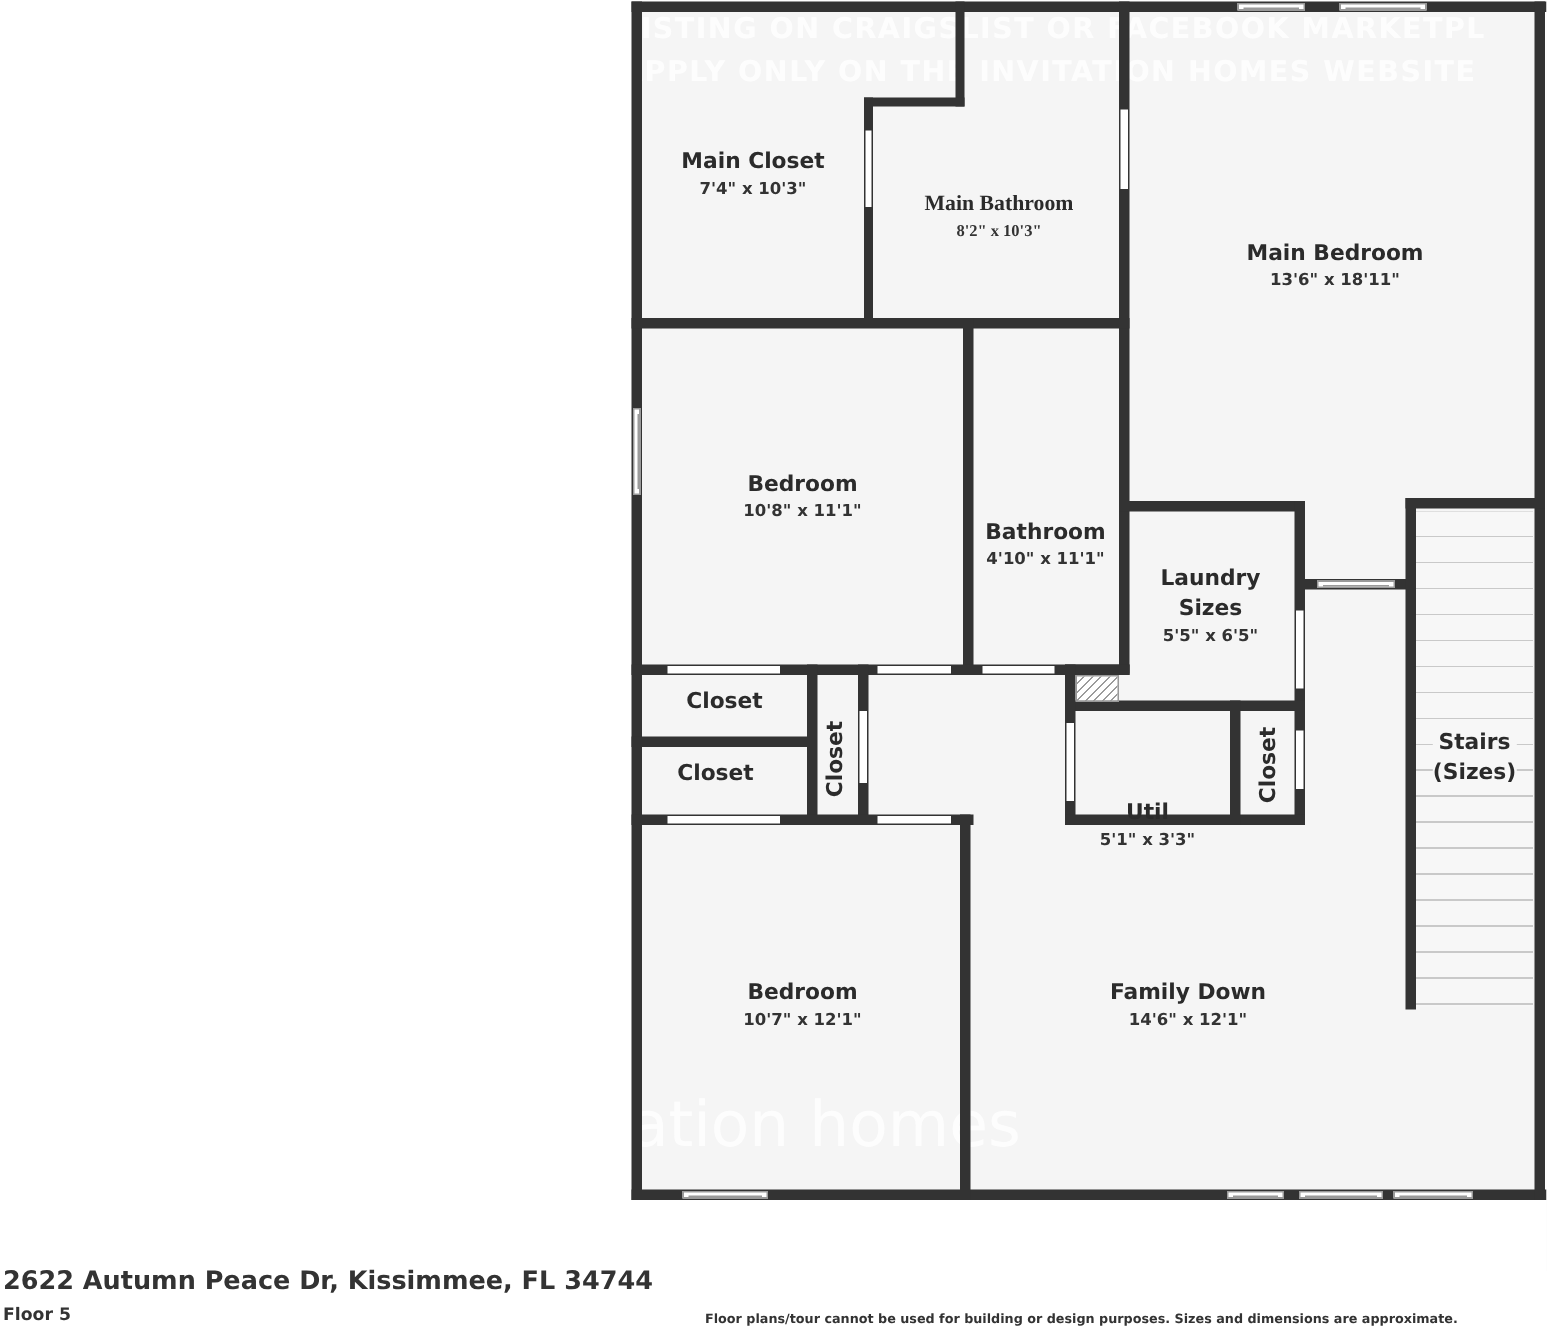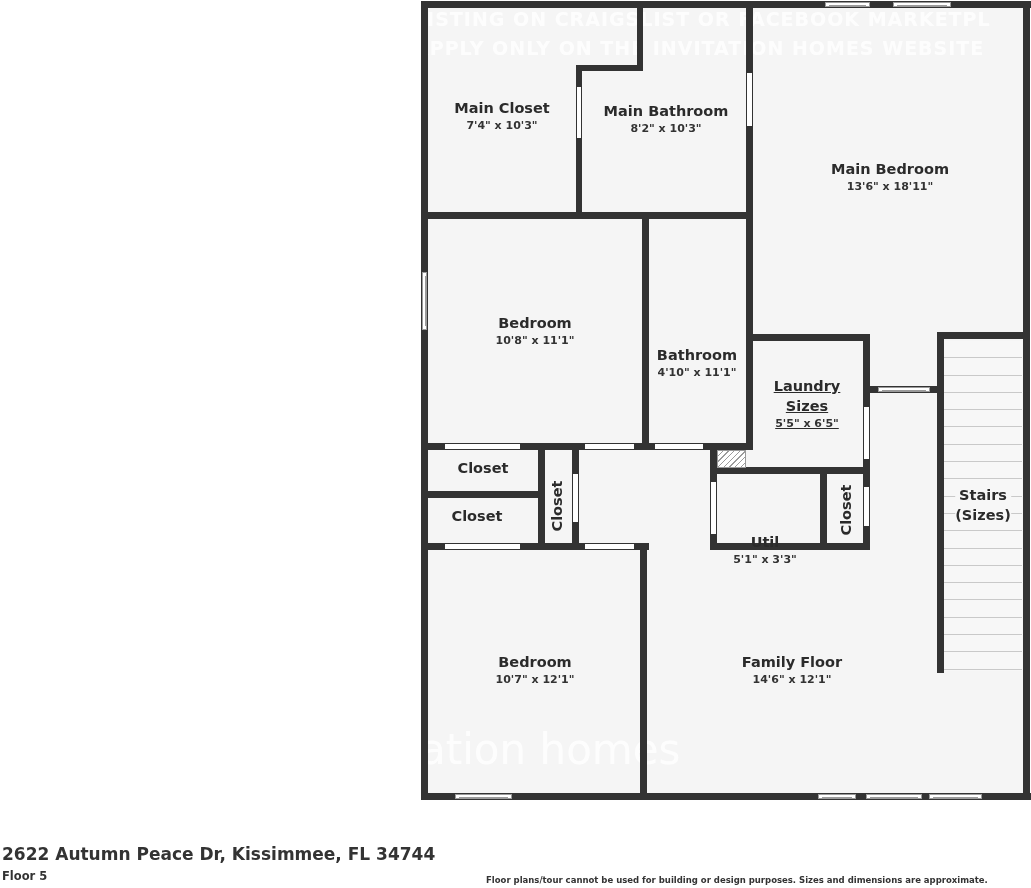--- a/index.html
+++ b/index.html
@@ -86,37 +86,37 @@
   <div class="door" style="left:864px;top:407px;width:5px;height:52px;"></div>
   <div class="door" style="left:864px;top:487px;width:5px;height:39px;"></div>
   <div class="win h" style="left:878px;top:387px;width:52px;height:5px;"></div>
 
   <div class="stairs"></div>
 
   <div class="label" style="left:502px;top:116px;">
     <span class="name">Main Closet</span>
     <span class="dim">7'4" x 10'3"</span>
   </div>
-  <div class="label" style="left:666px;top:119px;">
+  <div class="label" style="left:666px;top:144px;font-family:Liberation Serif, serif;">
     <span class="name">Main Bathroom</span>
     <span class="dim">8'2" x 10'3"</span>
   </div>
   <div class="label" style="left:890px;top:177px;text-align:center;">
     <span class="name">Main Bedroom</span>
     <span class="dim">13'6" x 18'11"</span>
   </div>
   <div class="label" style="left:535px;top:331px;">
     <span class="name">Bedroom</span>
     <span class="dim">10'8" x 11'1"</span>
   </div>
   <div class="label" style="left:697px;top:331px;margin-top:32px;">
     <span class="name">Bathroom</span>
     <span class="dim">4'10" x 11'1"</span>
   </div>
-  <div class="label" style="left:807px;top:404px;text-decoration:underline;">
+  <div class="label" style="left:807px;top:404px;">
     <span class="name">Laundry</span>
     <span class="name">Sizes</span>
     <span class="dim">5'5" x 6'5"</span>
   </div>
   <div class="label" style="left:483px;top:468px;">
     <span class="name">Closet</span>
   </div>
   <div class="label" style="left:477px;top:516px;">
     <span class="name">Closet</span>
   </div>
@@ -132,20 +132,20 @@
   </div>
   <div class="label" style="left:983px;top:505px;background:#f7f7f7;">
     <span class="name">Stairs</span>
     <span class="name">(Sizes)</span>
   </div>
   <div class="label" style="left:535px;top:670px;">
     <span class="name">Bedroom</span>
     <span class="dim">10'7" x 12'1"</span>
   </div>
   <div class="label" style="left:792px;top:670px;">
-    <span class="name">Family Floor</span>
+    <span class="name">Family Down</span>
     <span class="dim">14'6" x 12'1"</span>
   </div>
 </div>
 
 <div class="footer-text" style="left:2px;top:844px;font-size:17px;">2622 Autumn Peace Dr, Kissimmee, FL 34744</div>
 <div class="footer-text" style="left:2px;top:869px;font-size:11.5px;">Floor 5</div>
-<div class="footer-text" style="left:486px;top:875px;font-size:8.5px;">Floor plans/tour cannot be used for building or design purposes. Sizes and dimensions are approximate.</div>
+<div class="footer-text" style="left:470px;top:875px;font-size:8.5px;">Floor plans/tour cannot be used for building or design purposes. Sizes and dimensions are approximate.</div>
 
 </body></html>

